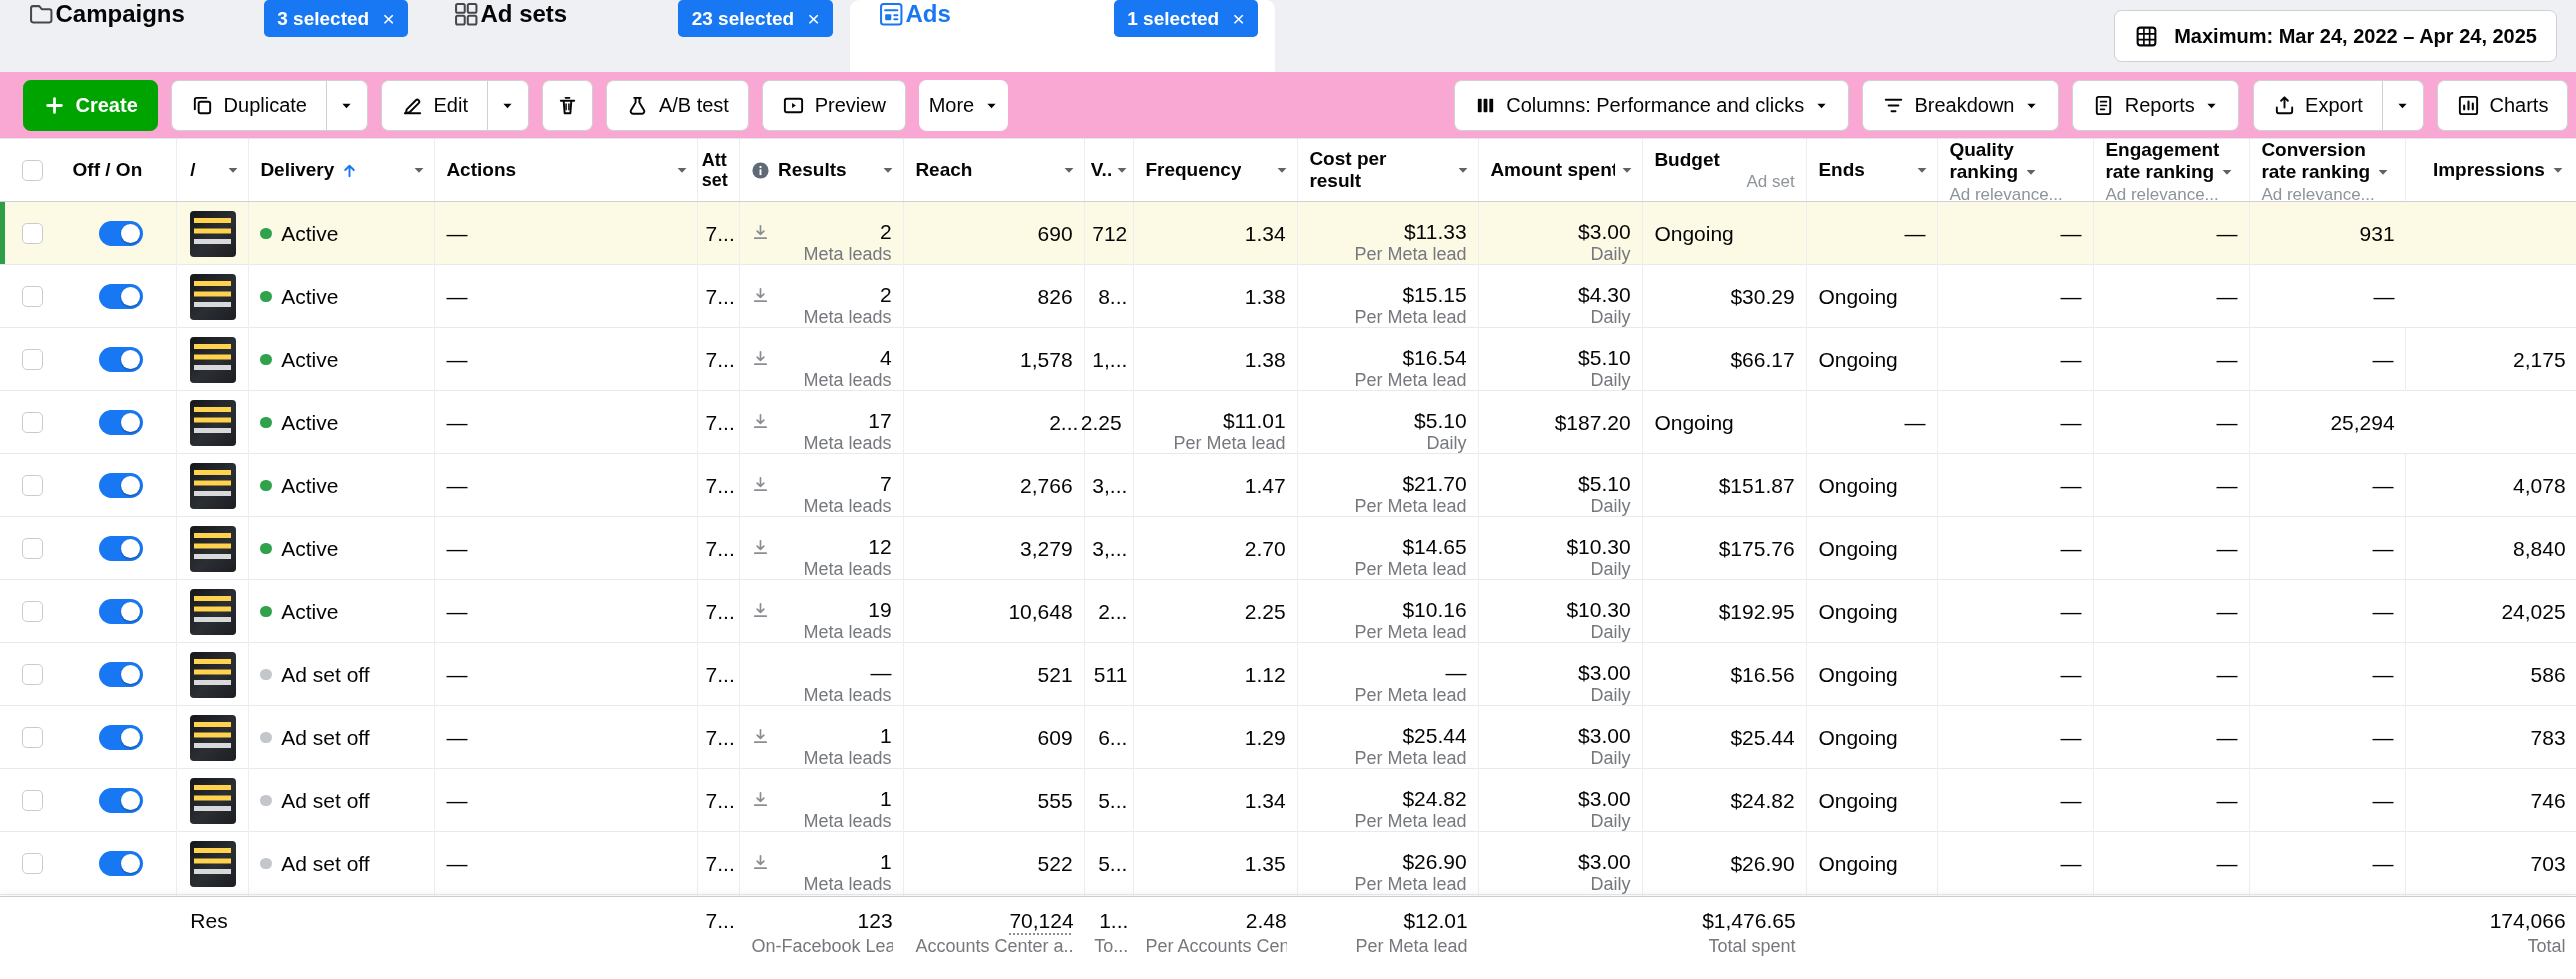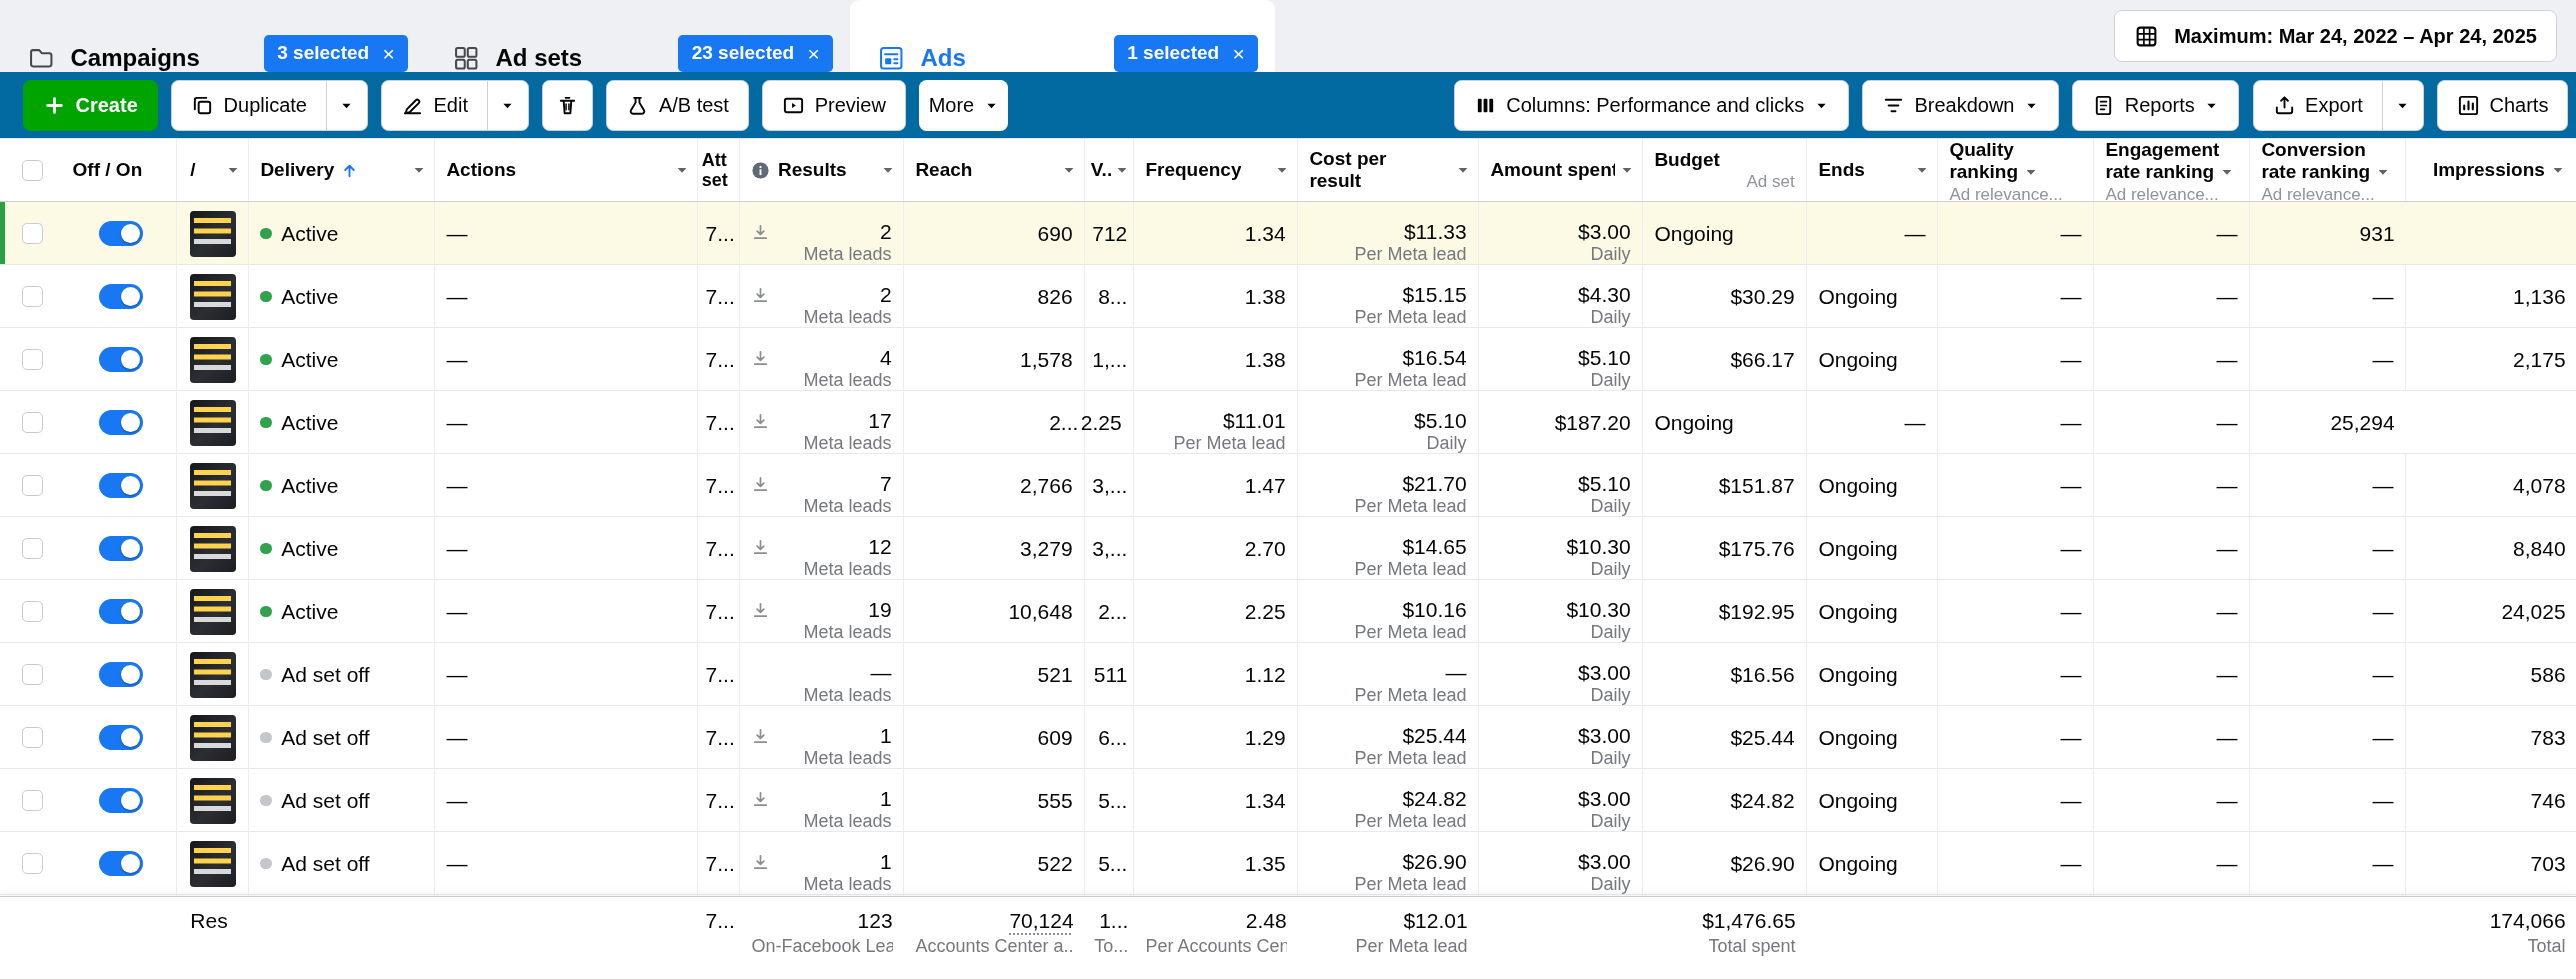--- a/index.html
+++ b/index.html
@@ -6,33 +6,33 @@
   html, body { margin: 0; padding: 0; }
   body {
     width: 2576px; height: 980px; overflow: hidden;
     font-family: "Liberation Sans", "DejaVu Sans", sans-serif;
     color: #050505; background: #fff;
   }
   .app { width: 2576px; height: 980px; display: flex; flex-direction: column; overflow: hidden; }
 
   
   .tabbar { height: 72px; flex: none; background: #eef0f4; display: flex; align-items: stretch; }
-  .tab { width: 425px; flex: none; display: flex; align-items: flex-end; gap: 15px; padding: 0 17px 0 27px; position: relative; cursor: pointer; }
+  .tab { width: 425px; flex: none; display: flex; align-items: flex-start; padding: 0 17px 0 27px; position: relative; cursor: pointer; }
   .tab.active { background: #fff; border-radius: 9.5px 9.5px 0 0; }
   .tab-icon { width: 28.5px; height: 28.5px; color: #44474c; flex: none; }
   .tab.active .tab-icon { color: #1877f2; }
   .tab-label { font-size: 24px; font-weight: 700; white-space: nowrap; }
   .tab.active .tab-label { color: #1877f2; }
   .badge { margin-left: auto; background: #1877f2; color: #fff; border-radius: 4.8px; padding: 7.6px 13.3px; font-size: 19px; font-weight: 600; display: flex; align-items: center; gap: 13.3px; white-space: nowrap; }
   .badge-x { font-size: 21px; line-height: 1; font-weight: 400; cursor: pointer; }
   .datebox { margin-left: auto; align-self: center; margin-right: 19px; display: flex; align-items: center; gap: 15px; background: #fff; border: 1px solid #ced0d4; border-radius: 7.6px; padding: 12.4px 19px; font-size: 20px; font-weight: 600; white-space: nowrap; cursor: pointer; }
   .datebox svg { width: 25px; height: 25px; flex: none; }
 
   
-  .toolbar { height: 67px; flex: none; background: #0369a1; display: flex; align-items: center; gap: 13.3px; padding: 0 7.6px 0 23px; border-bottom: 1px solid #e4e6eb; overflow: hidden; }
+  .toolbar { height: 67px; flex: none; background: #f9a8d4; display: flex; align-items: center; gap: 13.3px; padding: 0 7.6px 0 23px; border-bottom: 1px solid #e4e6eb; overflow: hidden; }
   .btn { display: flex; align-items: center; gap: 9.5px; height: 51px; padding: 0 19px; background: #fff; border: 1px solid #ced0d4; border-radius: 7.6px; font-size: 20px; font-weight: 500; color: #050505; cursor: pointer; white-space: nowrap; flex: none; }
   .btn svg { width: 23px; height: 23px; flex: none; }
   .btn svg.bcaret { width: 15px; height: 15px; color: #050505; }
   .btn-create { background: #00a400; border-color: #00a400; color: #fff; font-weight: 600; }
   .btn-create svg { color: #fff; }
   .split { display: flex; flex: none; }
   .split .main { border-radius: 7.6px 0 0 7.6px; }
   .split .drop { border-radius: 0 7.6px 7.6px 0; margin-left: -1px; padding: 0 12.4px; }
   .iconbtn { padding: 0; width: 51px; justify-content: center; }
   .plain { border: none; padding: 0 9.5px; }
@@ -563,23 +563,20 @@
     </div>
     <div class="cell c-num">
       <span>—</span>
     </div>
     <div class="cell c-num">
       <span>—</span>
     </div>
     <div class="cell c-num">
       <span>—</span>
     </div>
-    <div class="cell c-num">
-      <span>1,136</span>
-    </div>
   </div>
 
   <div class="grid-row body-row">
     <div class="cell c-check">
       <span class="checkbox"></span>
     </div>
     <div class="cell c-toggle">
       <span class="toggle">
               <span class="knob"></span>
             </span>

